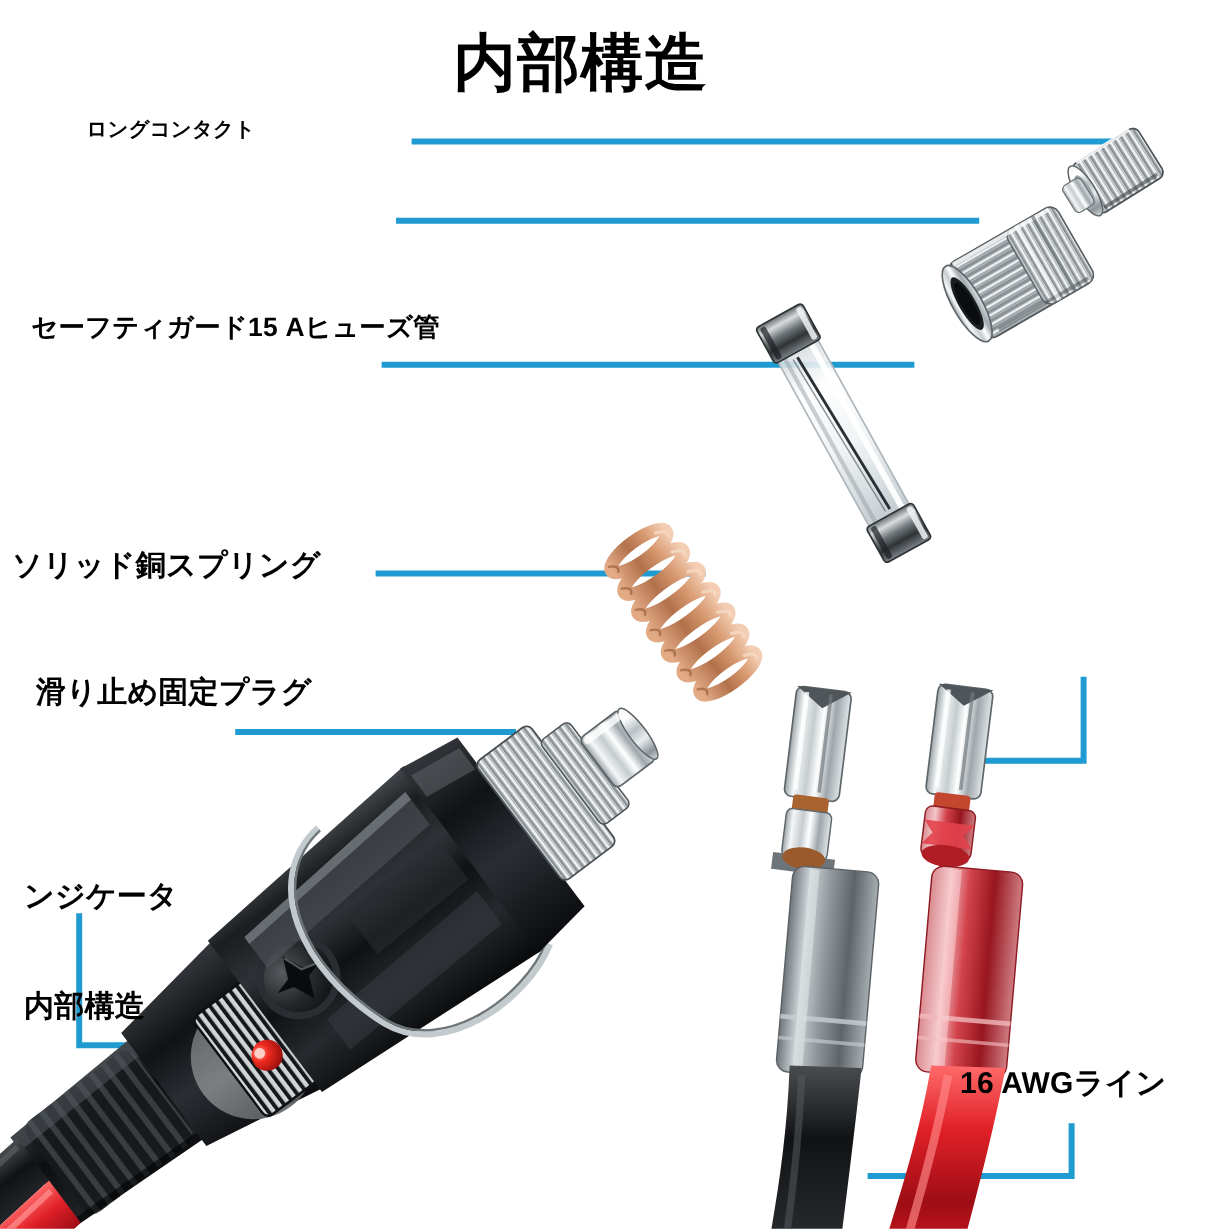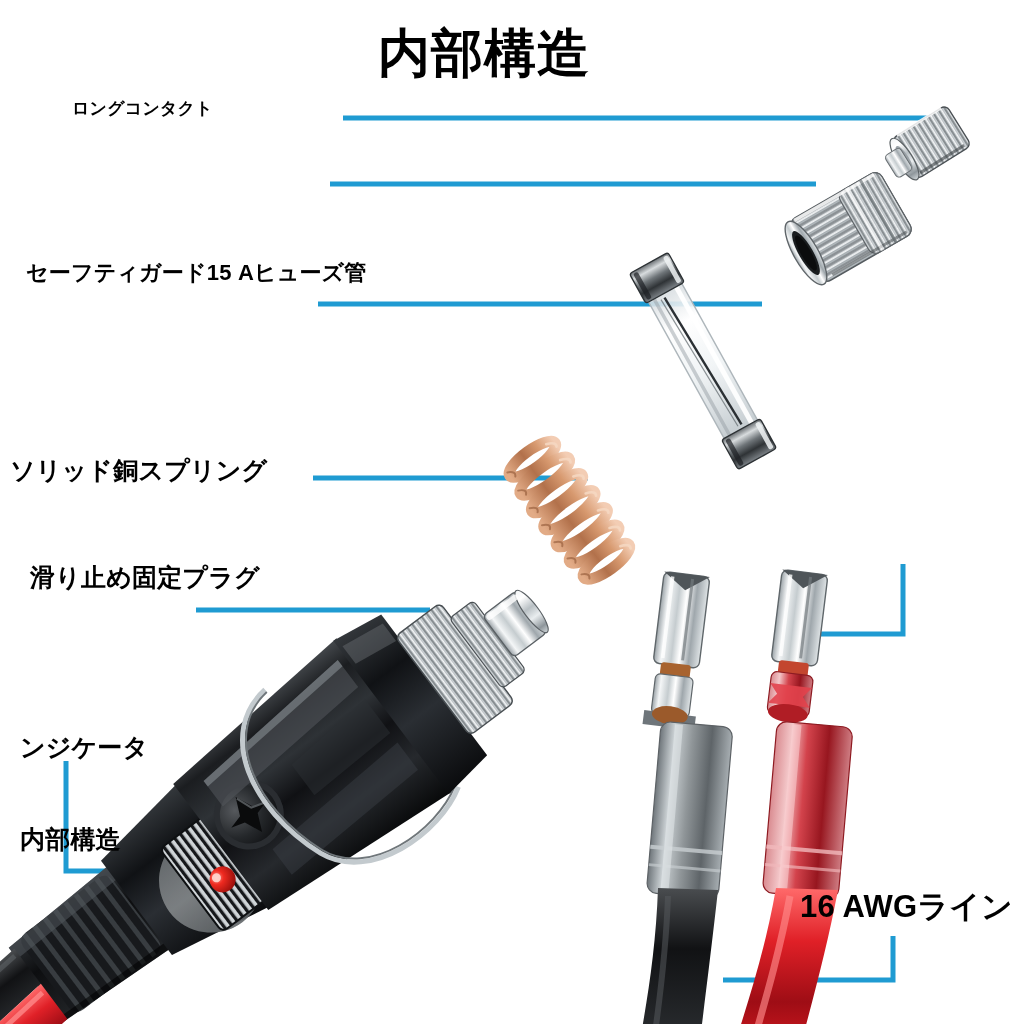--- a/index.html
+++ b/index.html
@@ -30,21 +30,21 @@
     letter-spacing:1px;
   }
 
   #lbl-long-contact     { left:72px;  top:84px;  font-size:17px;font-family:Liberation Mono, monospace; }
   #lbl-set-screw        { left:72px;  top:148px; font-size:25px; }
   #lbl-fuse             { left:26px;  top:244px; font-size:22px; }
   #lbl-spring           { left:10px;  top:442px; font-size:25px;font-family:Liberation Mono, monospace; }
   #lbl-grip-plug        { left:30px;  top:546px; font-size:25px; }
   #lbl-led              { left:20px;  top:655px; font-size:25px; }
   #lbl-terminal-thick   { left:786px; top:496px; font-size:25px; }
-  #lbl-awg              { left:800px; top:872px; font-size:31px; }
+  #lbl-awg              { left:800px; top:872px; font-size:25px; }
 </style>
 </head>
 <body>
 
 <div id="stage">
 
   <svg id="artwork" viewBox="0 0 1024 1024" xmlns="http://www.w3.org/2000/svg">
     <defs>
 
       <linearGradient id="gMetal" x1="0" y1="0" x2="0" y2="1">

